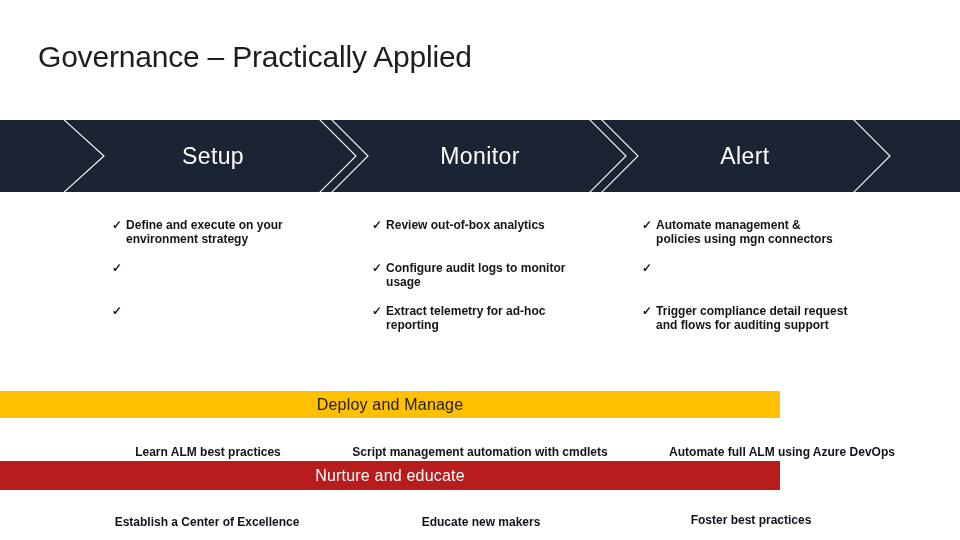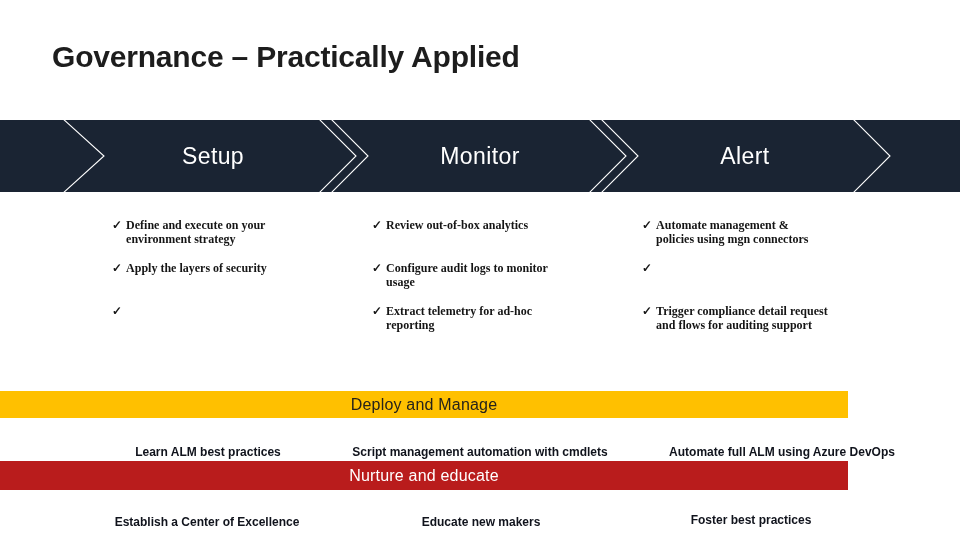--- a/index.html
+++ b/index.html
@@ -1,41 +1,41 @@
 <!DOCTYPE html>
 <html><head>
 <meta charset="utf-8">
 <style>
   html,body{margin:0;padding:0;background:#e8e8e8;}
   .slide{
     position:relative;width:960px;height:540px;background:#ffffff;
     font-family:"Liberation Sans",sans-serif;overflow:hidden;
   }
   .slide-title{
-    position:absolute;left:52px;top:40px;margin:0;
-    font-size:30px;font-weight:700;letter-spacing:-0.2px;color:#1d1d1d;
+    position:absolute;left:38px;top:40px;margin:0;
+    font-size:30px;font-weight:400;letter-spacing:-0.2px;color:#1d1d1d;
   }
   
   .chev-band{position:absolute;left:0;top:120px;width:960px;height:72px;background:#1a2433;}
   .chev-band svg{position:absolute;left:0;top:0;display:block;}
   .chev-label{
     position:absolute;top:50%;transform:translate(-50%,-50%);
     color:#ffffff;font-size:23px;font-weight:400;letter-spacing:0.4px;white-space:nowrap;
   }
   
   .bullets{position:absolute;top:218px;}
   .bullet{
     display:flex;align-items:flex-start;height:43px;
     color:#151515;font-size:12px;font-weight:700;line-height:14px;
   }
   .check{margin-right:4px;flex:0 0 auto;}
-  .btext{white-space:pre-line;font-family:Liberation Serif, serif;}
+  .btext{white-space:pre-line;}
   
   .band{
-    position:absolute;left:0;width:848px;
+    position:absolute;left:0;width:780px;
     display:flex;align-items:center;justify-content:center;
   }
   .band-gold{top:391px;height:27px;background:#ffc000;color:#26221a;}
   .band-navy{top:461px;height:29px;background:#b91c1c;color:#ffffff;}
   .band-title{font-size:16px;font-weight:400;letter-spacing:0.2px;}
   .row-item{
     position:absolute;transform:translateX(-50%);
     font-size:12px;font-weight:700;color:#10131c;white-space:nowrap;margin-top:12px;
   }
 </style>
@@ -63,21 +63,20 @@
   </div>
 
   <div class="bullets" style="left:112px;width:195px">
     <div class="bullet">
       <span class="check">✓</span>
       <span class="btext">Define and execute on your
 environment strategy</span>
     </div>
     <div class="bullet">
       <span class="check">✓</span>
-      <span class="btext">Apply the layers of security</span>
     </div>
     <div class="bullet">
       <span class="check">✓</span>
     </div>
   </div>
 
   <div class="bullets" style="left:372px;width:232px">
     <div class="bullet">
       <span class="check">✓</span>
       <span class="btext">Review out-of-box analytics</span>

